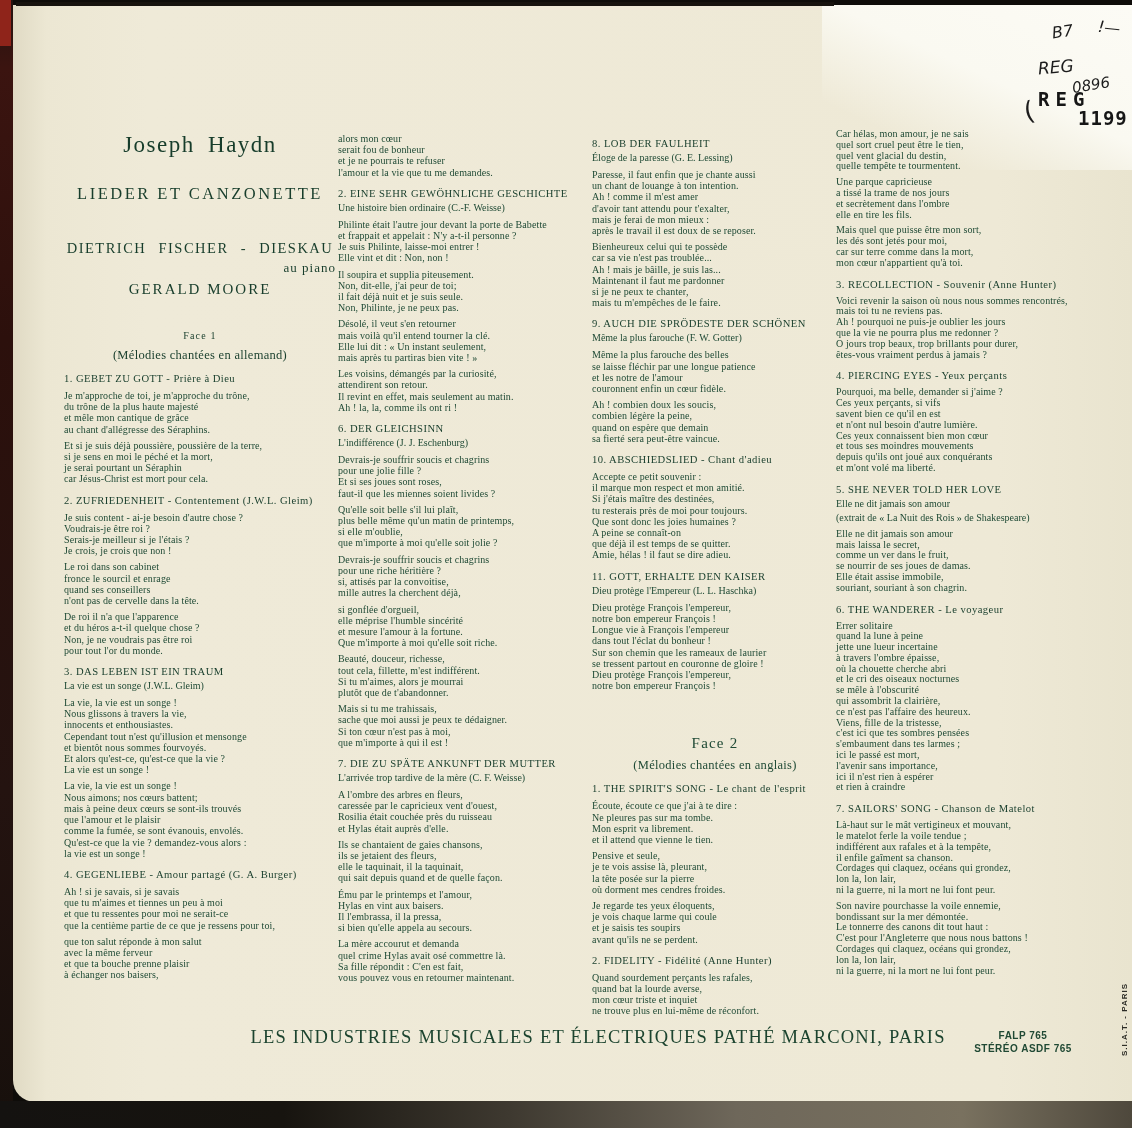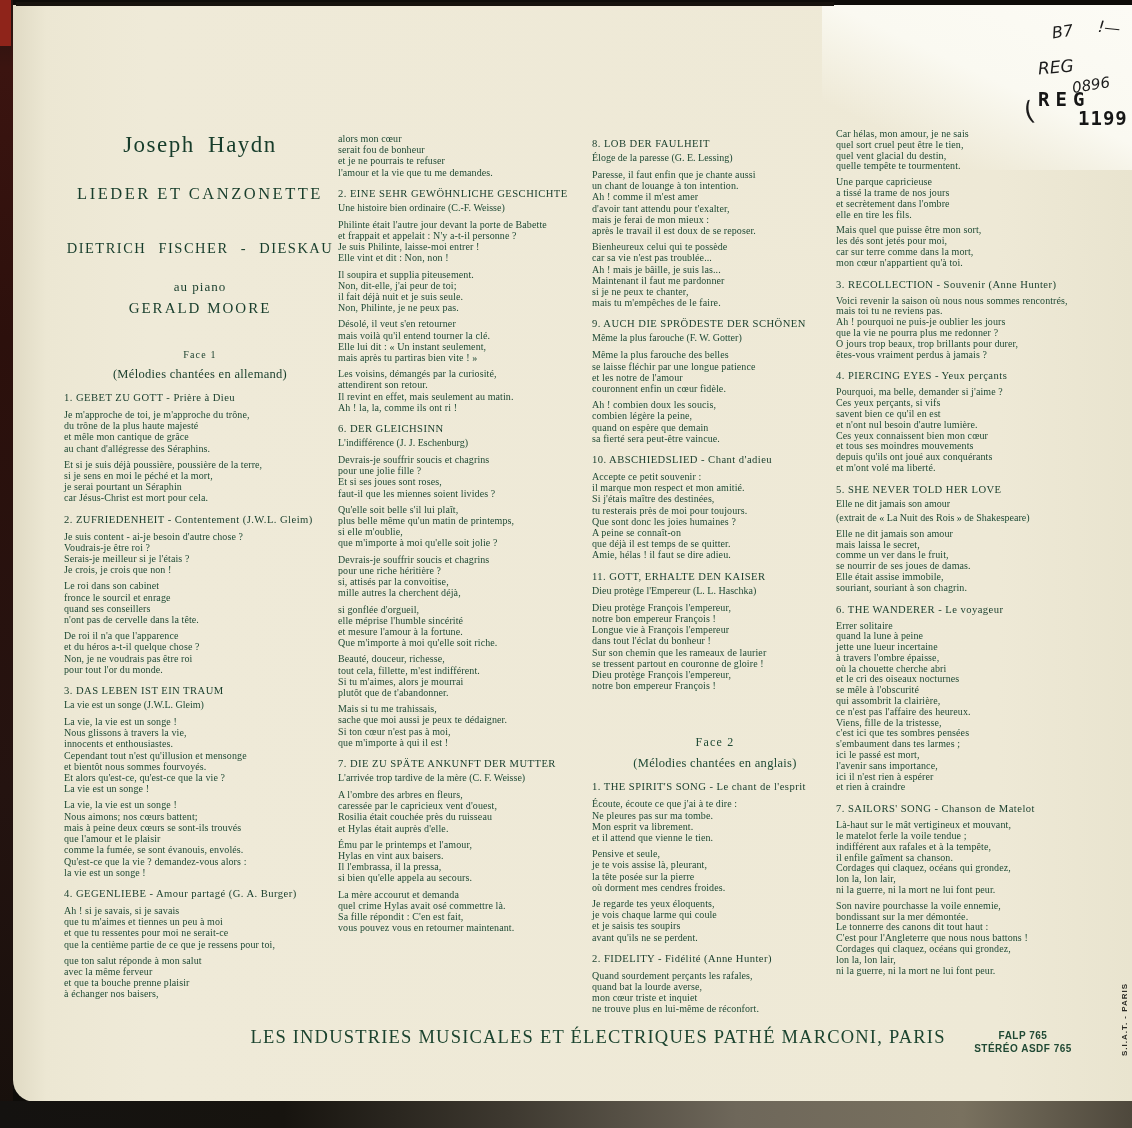--- a/index.html
+++ b/index.html
@@ -39,29 +39,29 @@
   #col2 { left:338px; top:128px; width:256px; }
   #col3 { left:592px; top:128px; width:246px; }
   #col4 { left:836px; top:124px; width:266px; }
 
   .line { font-size:10px; line-height:11.2px; white-space:nowrap; letter-spacing:.1px; }
   #col4 .line { line-height:10.8px; }
   .stanza { margin-top:5px; }
   .song-title { font-size:10.6px; line-height:12px; margin-top:10px; margin-bottom:2px; letter-spacing:.45px; white-space:nowrap; color:#173d2b; }
   .song-sub { font-size:10px; line-height:12px; margin-bottom:2px; white-space:nowrap; }
   .block.face { text-align:center; margin-top:18px; margin-bottom:2px; }
-  .block.face .face-title { font-size:12px; letter-spacing:1.2px;margin-top:44px; }
+  .block.face .face-title { font-size:15px; letter-spacing:1.2px;margin-top:44px; }
   .block.face .face-sub { font-size:12.5px; margin-top:6px; letter-spacing:.3px; }
 
   
   .header-block { text-align:center; color:#173d2b; }
   .composer  { font-size:23px; letter-spacing:1.5px; word-spacing:6px; margin-top:4px; }
   .album     { font-size:16.5px; letter-spacing:2.5px; margin-top:26px; }
   .artist    { font-size:14.5px; letter-spacing:1.5px; word-spacing:7px; margin-top:36px; }
-  .piano-lbl { font-size:13px; letter-spacing:1px; margin-top:22px; }
+  .piano-lbl { font-size:13px; letter-spacing:1px; margin-top:3px;text-align:right; }
   .pianist   { font-size:15px; letter-spacing:2px; margin-top:5px; }
   .face-head { text-align:center; color:#173d2b; }
   .face-head .face-title { font-size:10px; letter-spacing:1.2px; margin-top:32px; }
   .face-head .face-sub   { font-size:12.5px; letter-spacing:.3px; margin-top:7px; margin-bottom:4px; }
 
   
   .credit {
     position:absolute; left:305px; top:982px; width:520px; text-align:center;
     font-style:italic; font-size:10.8px; letter-spacing:.2px; color:#1f4a35; white-space:nowrap;
   }
@@ -270,20 +270,26 @@
           </div>
         </div>
         <div class="block song">
           <div class="song-title">7. DIE ZU SPÄTE ANKUNFT DER MUTTER</div>
           <div class="song-sub">L'arrivée trop tardive de la mère (C. F. Weisse)</div>
           <div class="stanza">
             <div class="line">A l'ombre des arbres en fleurs,</div>
             <div class="line">caressée par le capricieux vent d'ouest,</div>
             <div class="line">Rosilia était couchée près du ruisseau</div>
             <div class="line">et Hylas était auprès d'elle.</div>
+          </div>
+          <div class="stanza">
+            <div class="line">Ils se chantaient de gaies chansons,</div>
+            <div class="line">ils se jetaient des fleurs,</div>
+            <div class="line">elle le taquinait, il la taquinait,</div>
+            <div class="line">qui sait depuis quand et de quelle façon.</div>
           </div>
           <div class="stanza">
             <div class="line">Ému par le printemps et l'amour,</div>
             <div class="line">Hylas en vint aux baisers.</div>
             <div class="line">Il l'embrassa, il la pressa,</div>
             <div class="line">si bien qu'elle appela au secours.</div>
           </div>
           <div class="stanza">
             <div class="line">La mère accourut et demanda</div>
             <div class="line">quel crime Hylas avait osé commettre là.</div>

